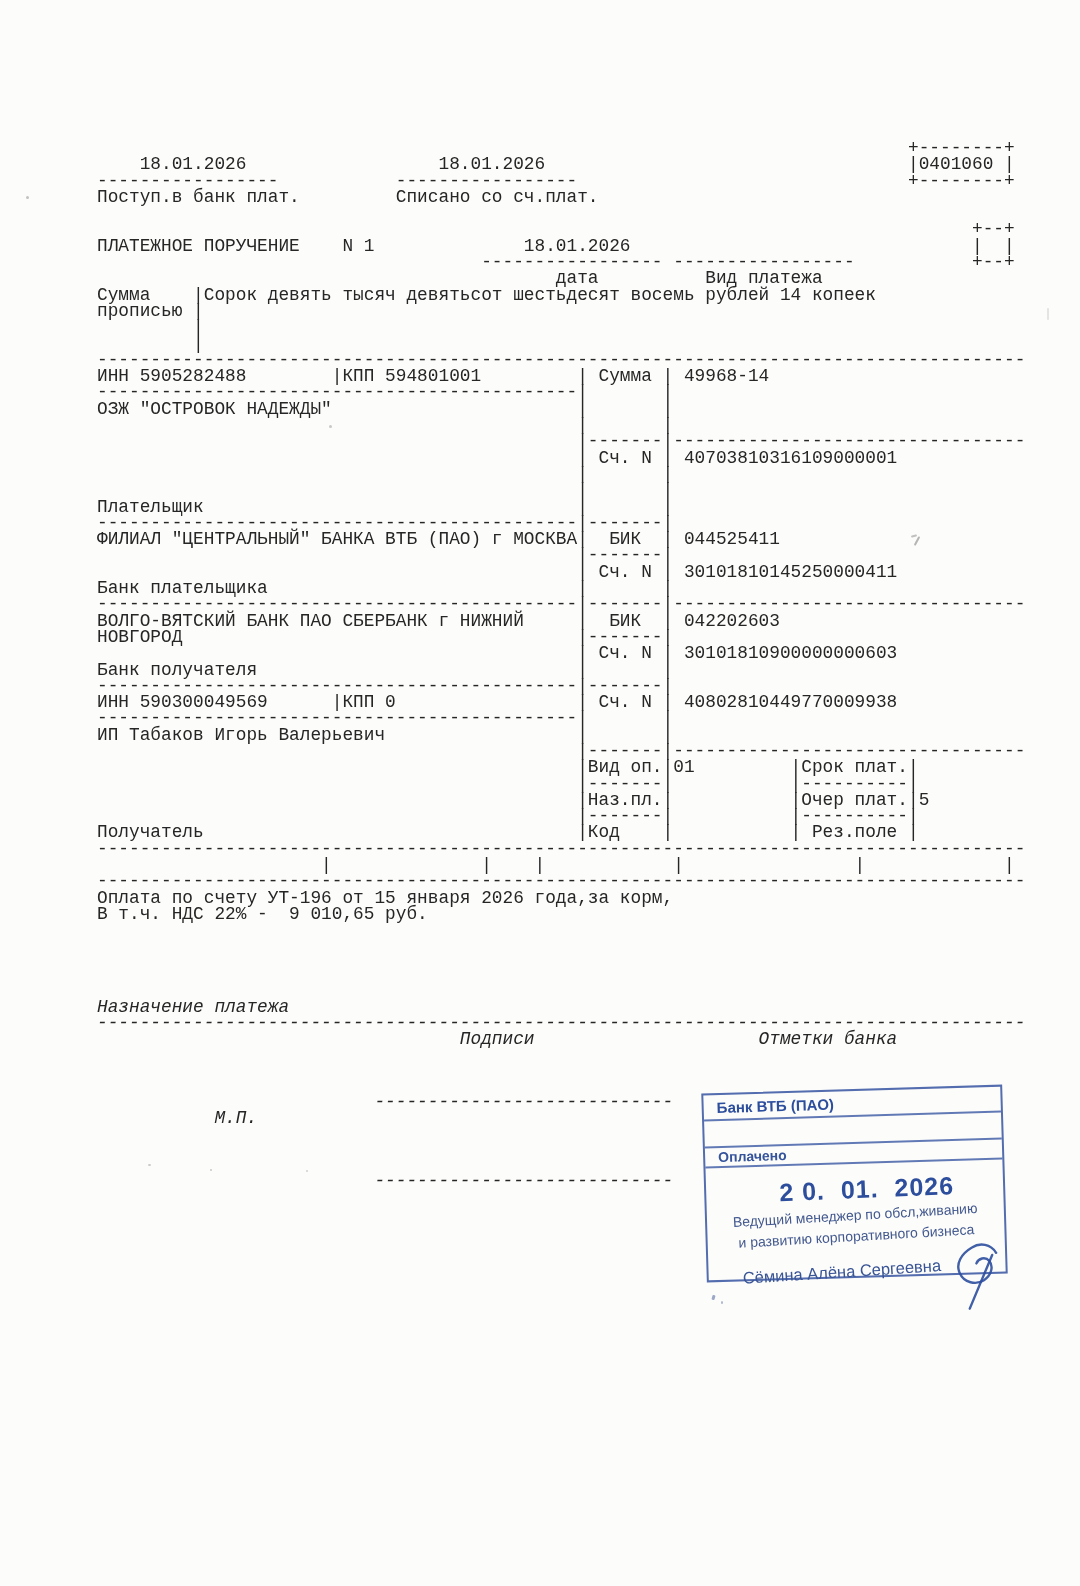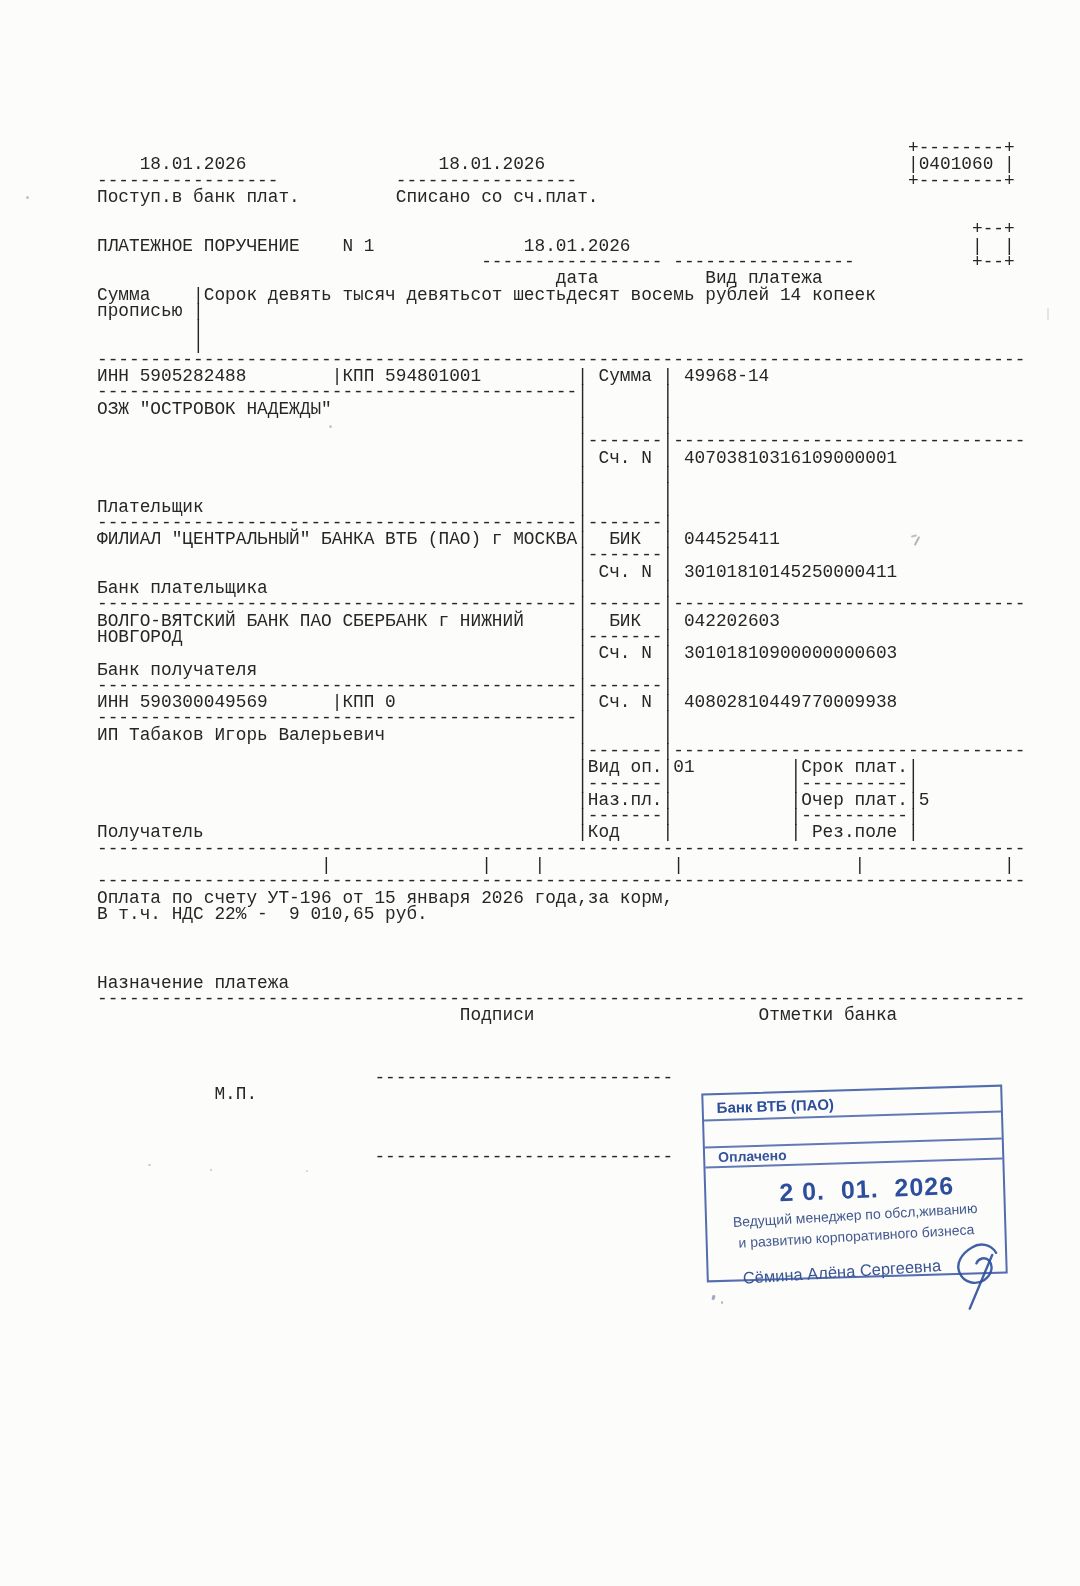--- a/index.html
+++ b/index.html
@@ -3,21 +3,21 @@
 <meta charset="utf-8">
 <style>
   html,body{margin:0;padding:0;}
   .page{position:relative;width:1080px;height:1586px;background:#fcfcfa;overflow:hidden;}
   .formtext{
     position:absolute;left:97px;margin:0;
     font-family:"Liberation Mono","DejaVu Sans Mono",monospace;
     font-size:17.8px;color:#262626;white-space:pre;letter-spacing:0;
   }
   #form-main{top:140px;line-height:16.3px;}
-  #form-footer{top:976px;line-height:15.8px;}
+  #form-footer{top:1000px;line-height:15.8px;font-style:italic;}
   .stamp{
     position:absolute;left:704px;top:1089px;width:301px;height:189px;
     border:2.5px solid rgba(45,77,158,0.82);
     transform:rotate(-1.7deg);
     font-family:"Liberation Sans",sans-serif;color:#2e4f9e;
     box-sizing:border-box;
   }
   .s-row{box-sizing:border-box;border-bottom:2px solid rgba(45,77,158,0.75);}
   .s-bank{height:26px;padding:4px 8px 0 13px;font-size:15px;font-weight:700;color:#2c4e9d;}
   .s-empty{height:27px;}

